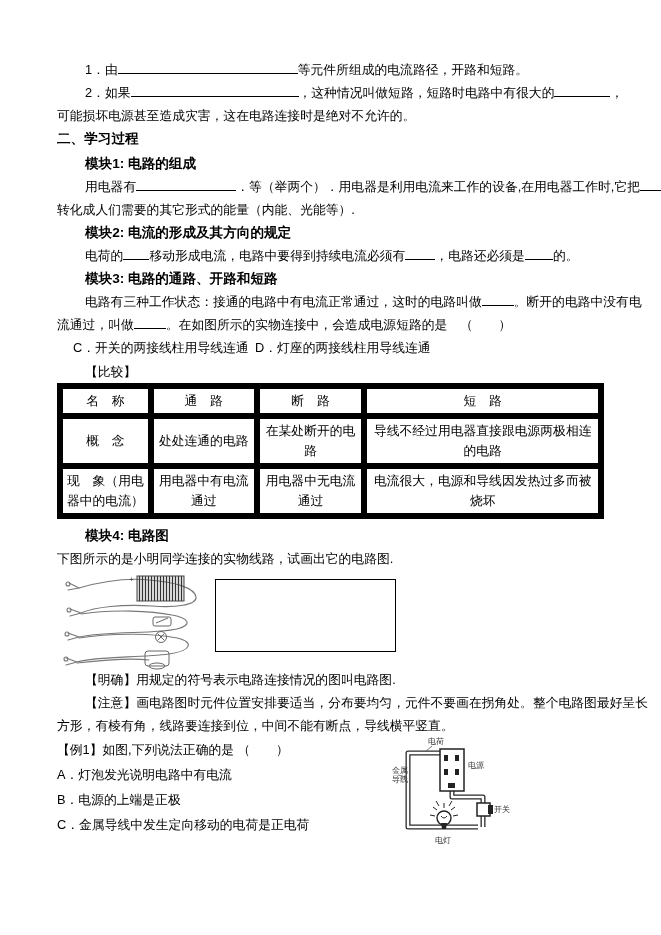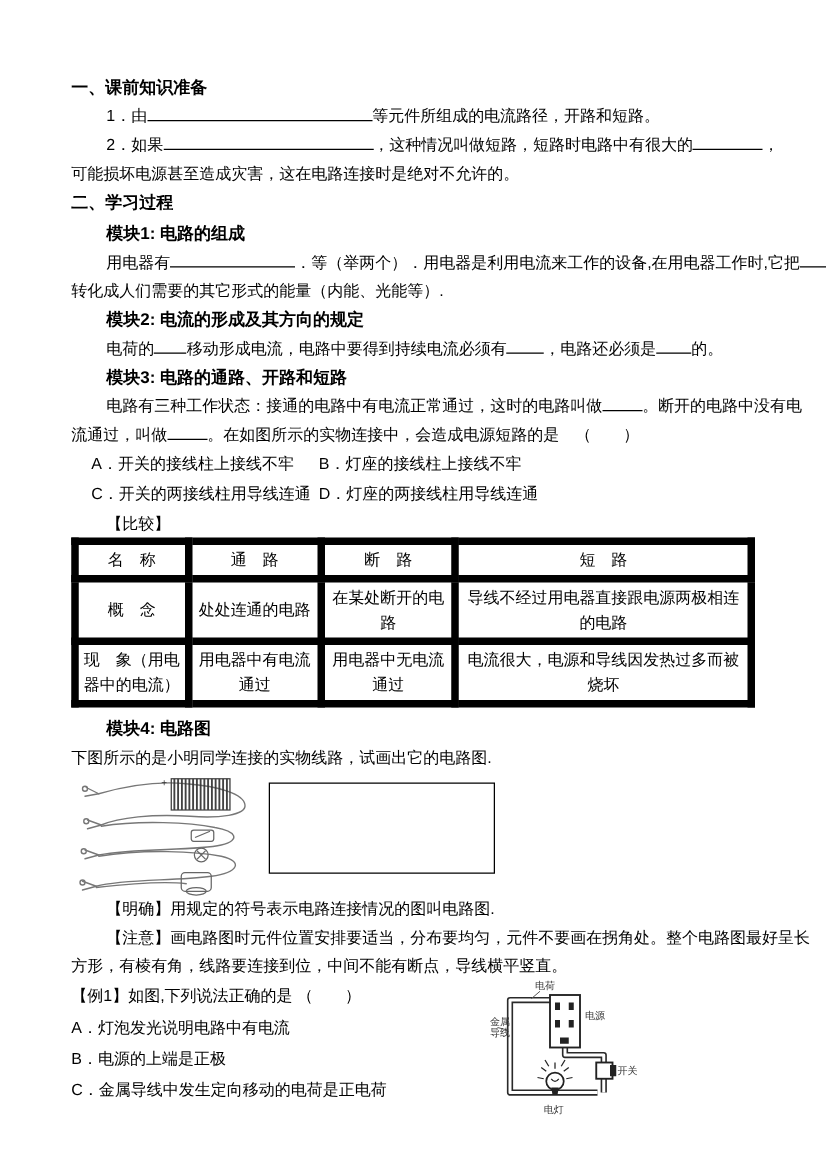--- a/index.html
+++ b/index.html
@@ -25,41 +25,39 @@
   .ex-wrap{position:relative;}
   .ex-line{line-height:25px;white-space:nowrap;margin:0;}
   .exfig{position:absolute;left:323px;top:2px;width:132px;height:112px;}
   .exfig .lbl{position:absolute;font-size:8px;color:#333;line-height:9px;white-space:nowrap;}
 </style>
 </head>
 <body>
 
 <div class="content">
 
-  <div class="hd">一、课前知识准备</div>
 
   <p class="line ind"><span>1．由</span><span class="bk" style="width:180px"></span><span>等元件所组成的电流路径，开路和短路。</span></p>
 
   <p class="line ind"><span>2．如果</span><span class="bk" style="width:168px"></span><span>，这种情况叫做短路，短路时电路中有很大的</span><span class="bk" style="width:56px"></span><span>，</span></p>
   <p class="line">可能损坏电源甚至造成灾害，这在电路连接时是绝对不允许的。</p>
 
   <div class="hd">二、学习过程</div>
 
   <div class="hd ind" style="margin-top:2px">模块1: 电路的组成</div>
   <p class="line ind"><span>用电器有</span><span class="bk" style="width:100px"></span><span>．等（举两个）．用电器是利用电流来工作的设备,在用电器工作时,它把</span><span class="bk" style="width:26px"></span></p>
   <p class="line">转化成人们需要的其它形式的能量（内能、光能等）.</p>
 
   <div class="hd ind">模块2: 电流的形成及其方向的规定</div>
   <p class="line ind"><span>电荷的</span><span class="bk" style="width:26px"></span><span>移动形成电流，电路中要得到持续电流必须有</span><span class="bk" style="width:30px"></span><span>，电路还必须是</span><span class="bk" style="width:28px"></span><span>的。</span></p>
 
   <div class="hd ind">模块3: 电路的通路、开路和短路</div>
   <p class="line ind"><span>电路有三种工作状态：接通的电路中有电流正常通过，这时的电路叫做</span><span class="bk" style="width:32px"></span><span>。断开的电路中没有电</span></p>
   <p class="line"><span>流通过，叫做</span><span class="bk" style="width:32px"></span><span>。在如图所示的实物连接中，会造成电源短路的是　（　　）</span></p>
 
-  <p class="opts"><span class="col1">A．开关的接线柱上接线不牢</span><span>B．灯座的接线柱上接线不牢</span></p>
   <p class="opts"><span class="col1">C．开关的两接线柱用导线连通</span><span>D．灯座的两接线柱用导线连通</span></p>
 
   <p class="line ind">【比较】</p>
 
   <table class="cmp">
     <tbody>
         <tr class="hrow">
       <td style="width:85px">名　称</td>
       <td style="width:102px">通　路</td>
       <td style="width:104px">断　路</td>

